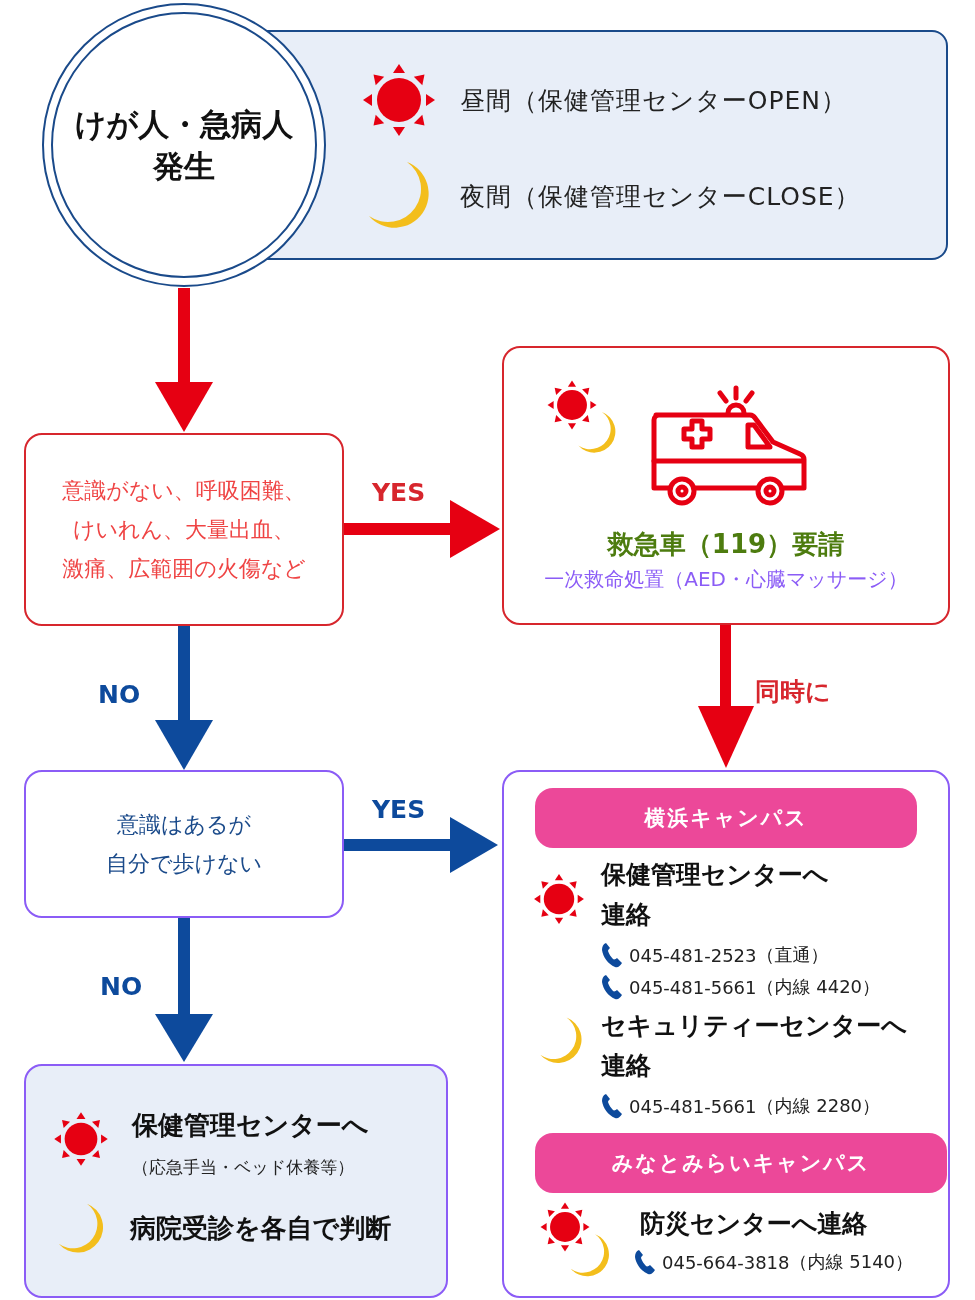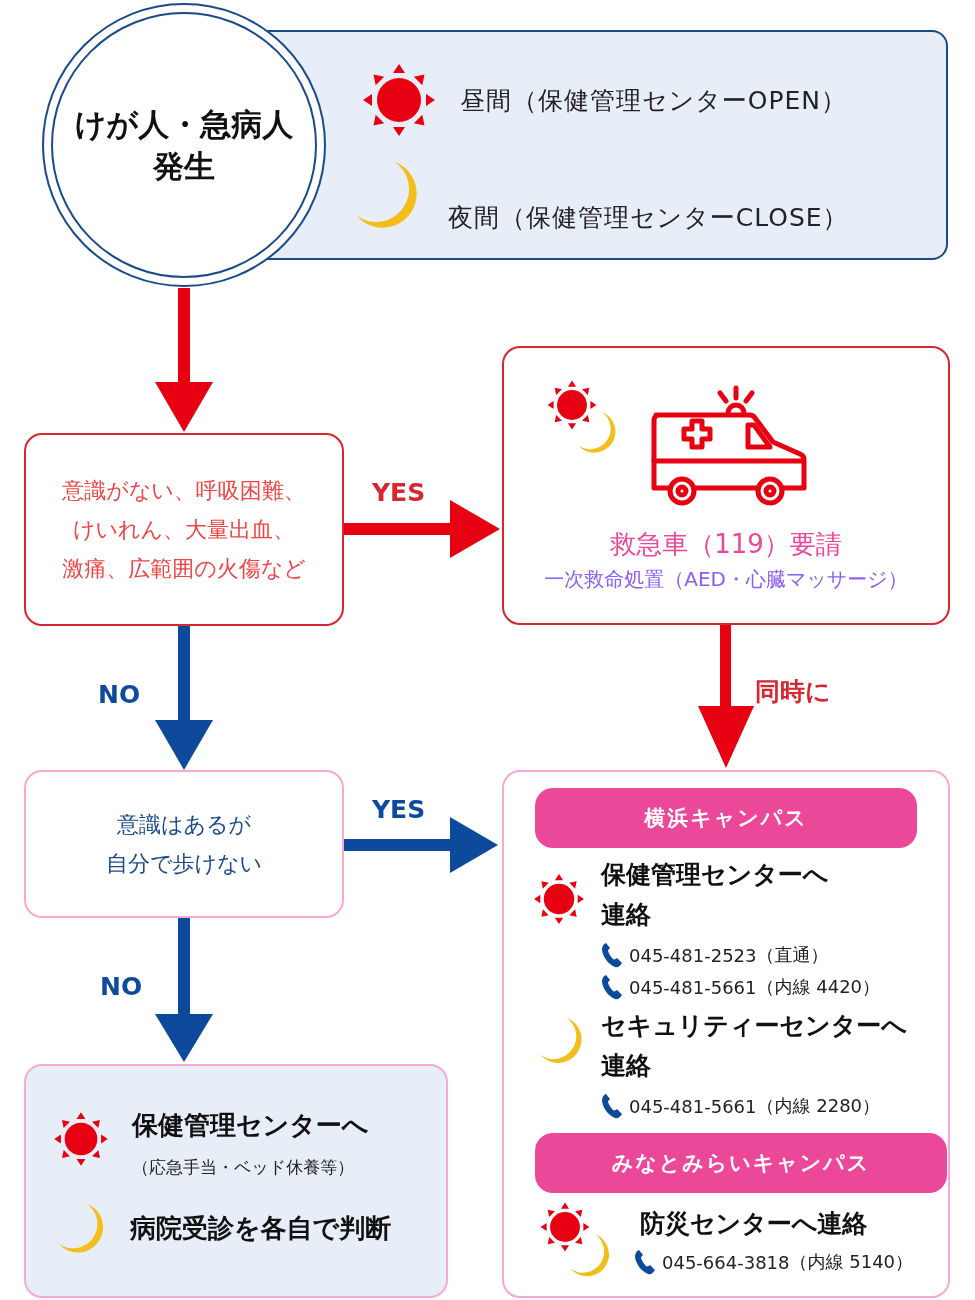--- a/index.html
+++ b/index.html
@@ -12,28 +12,28 @@
   .circle-outer { left:42px; top:3px; width:284px; height:284px; border-radius:50%;
                   background:#ffffff; border:2px solid #1a4a8a; box-sizing:border-box; }
   .circle-inner { left:51px; top:12px; width:266px; height:266px; border-radius:50%;
                   border:2px solid #1a4a8a; box-sizing:border-box; display:flex;
                   align-items:center; justify-content:center; text-align:center; }
   .circle-text { font-weight:bold; font-size:31px; line-height:42px; color:#111; }
   .legend-row { display:flex; align-items:center; }
   .legend-text { font-size:25px; color:#222; letter-spacing:1px; }
   .box { box-sizing:border-box; border-radius:18px; background:#fff; }
   .red-box { border:2px solid #d7262d; }
-  .blue-box { border:2px solid #f9a8d4; }
+  .blue-box { border:2px solid #8b5cf6; }
   .blue-fill { background:#e8eef8; }
   .center-text { display:flex; align-items:center; justify-content:center; text-align:center; }
   .q1-text { color:#ef4444; font-size:22px; line-height:39px; }
   .q2-text { color:#1a4a8a; font-size:22px; line-height:39px; }
   .label-red { color:#d7262d; font-weight:bold; font-size:25px; }
   .label-blue { color:#0d4a9c; font-weight:bold; font-size:25px; }
-  .amb-title { font-weight:normal; font-size:26px; color:#ec4899; }
+  .amb-title { font-weight:bold; font-size:26px; color:#4d7c0f; }
   .amb-sub { font-size:20px; color:#8b5cf6; }
   .pill { background:#ec4899; color:#fff; border-radius:18px; font-weight:bold; font-size:21px;
           letter-spacing:2px; display:flex; align-items:center; justify-content:center; }
   .contact-title { font-weight:bold; font-size:25px; line-height:40px; color:#111; }
   .phone-row { display:flex; align-items:center; font-size:18px; color:#222; height:32px; }
   .phone-row .ph { margin-right:6px; }
   .bot-title { font-weight:bold; font-size:26px; color:#111; }
   .bot-sub { font-size:17px; color:#222; }
 </style>
 </head>
@@ -80,21 +80,21 @@
       <polygon points="25.5,-25.5 23.3,-14.8 14.8,-23.3" fill="#e60012"></polygon>
       <polygon points="36.0,0.0 27.0,6.0 27.0,-6.0" fill="#e60012"></polygon>
       <polygon points="25.5,25.5 14.8,23.3 23.3,14.8" fill="#e60012"></polygon>
       <polygon points="0.0,36.0 -6.0,27.0 6.0,27.0" fill="#e60012"></polygon>
       <polygon points="-25.5,25.5 -23.3,14.8 -14.8,23.3" fill="#e60012"></polygon>
       <polygon points="-36.0,0.0 -27.0,-6.0 -27.0,6.0" fill="#e60012"></polygon>
       <polygon points="-25.5,-25.5 -14.8,-23.3 -23.3,-14.8" fill="#e60012"></polygon>
     </svg>
   <span class="legend-text" style="margin-left:22px;">昼間（保健管理センターOPEN）</span>
 </div>
-<div class="abs legend-row" style="left:348px; top:158px;align-items:flex-end;">
+<div class="abs legend-row" style="left:360px; top:158px;">
   <svg width="78" height="76" viewBox="-39 -38 78 76" class="moon">
       <path d="M8,-34 A34,34 0 1 1 -30,20 A30,30 0 0 0 8,-34 Z" fill="#f3be1c"></path>
     </svg>
   <span class="legend-text" style="margin-left:22px;">夜間（保健管理センターCLOSE）</span>
 </div>
 
 <div class="abs circle-outer"></div>
 <div class="abs circle-inner">
   <div class="circle-text">
     <div>けが人・急病人</div>

